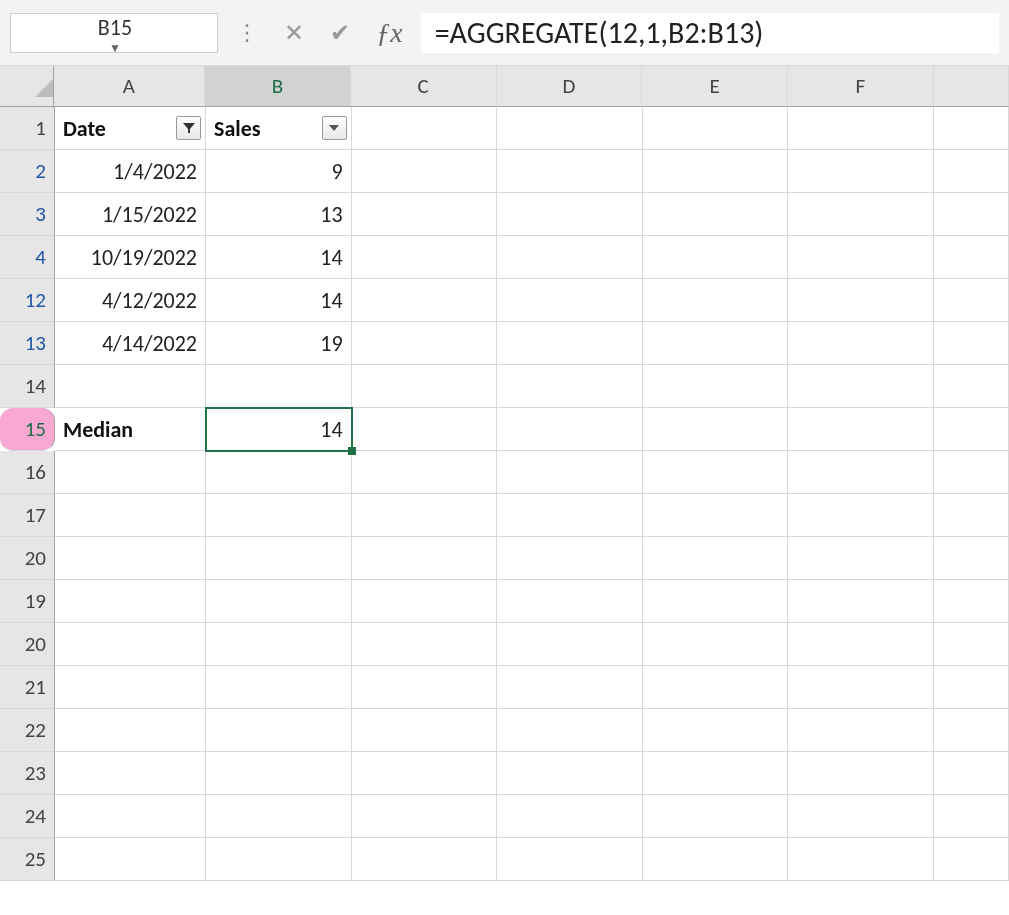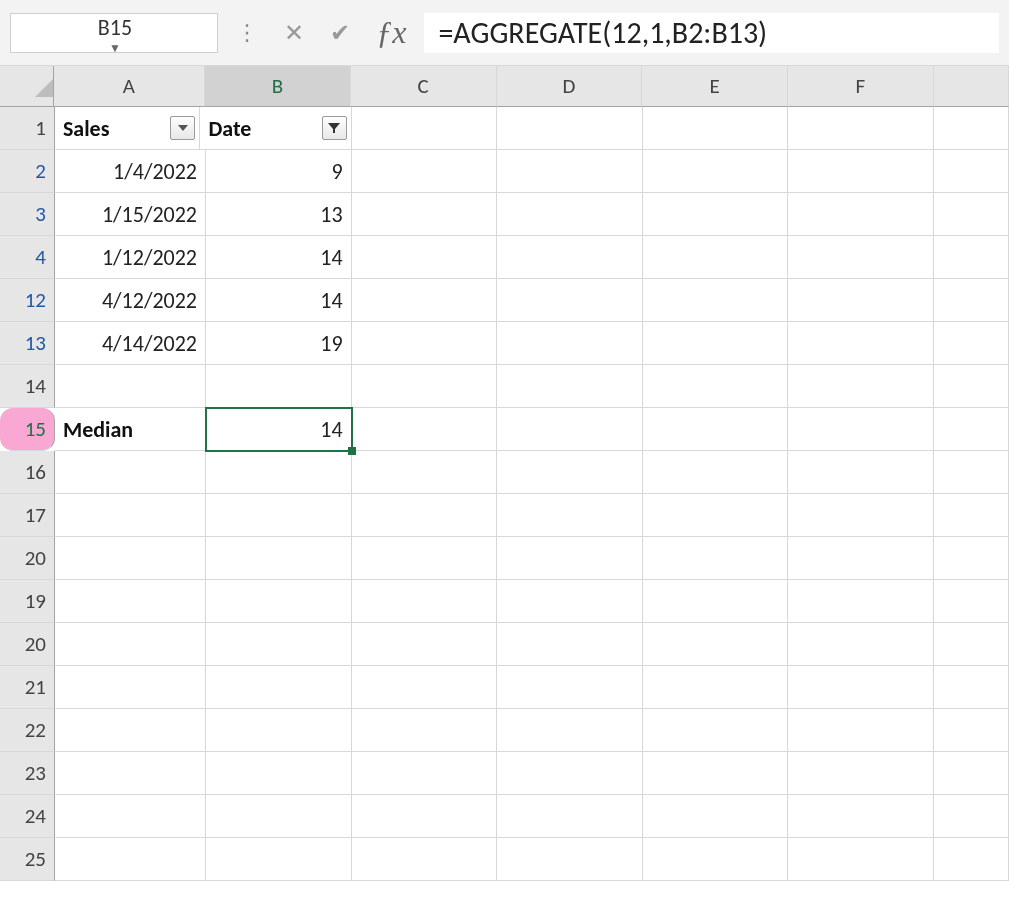--- a/index.html
+++ b/index.html
@@ -49,21 +49,21 @@
   }
   .fb-icons {
     display: flex;
     align-items: center;
     gap: 26px;
     color: #9a9a9a;
     font-size: 24px;
   }
   .fb-icons .vdots { letter-spacing: 0; line-height: 10px; font-size: 22px; color:#8a8a8a;}
   .fb-icons .x, .fb-icons .check { cursor: pointer; }
-  .fb-icons .fx { font-family: "Cambria Math", "Times New Roman", serif; font-style: italic; font-size: 32px; color:#666;}
+  .fb-icons .fx { font-family: "Cambria Math", "Times New Roman", serif; font-style: italic; font-size: 28px; color:#666;}
   .formula-input {
     flex: 1;
     height: 40px;
     background: #fff;
     display: flex;
     align-items: center;
     padding: 0 14px;
     font-size: 30px;
     color: #222;
     font-family: Calibri, Arial, sans-serif;
@@ -215,36 +215,36 @@
         <div class="colhdr colF">
             <span>F</span>
           </div>
         <div class="colhdr colG"></div>
       </div>
 
       <div class="row">
         <div class="gutter">
             <span>1</span>
           </div>
+        <div class="cell colA bold">
+          <span>Date</span>
+          <span class="filter-btn">
+            <svg width="14" height="12">
+                <polygon points="1,1 13,1 8,7 8,11 6,11 6,7" fill="#333"></polygon>
+              </svg>
+          </span>
+        </div>
         <div class="cell colB bold">
           <span>Sales</span>
           <span class="filter-btn">
             <svg width="12" height="10">
                 <polygon points="1,2 11,2 6,8" fill="#555"></polygon>
               </svg>
           </span>
         </div>
-        <div class="cell colA bold">
-          <span>Date</span>
-          <span class="filter-btn">
-            <svg width="14" height="12">
-                <polygon points="1,1 13,1 8,7 8,11 6,11 6,7" fill="#333"></polygon>
-              </svg>
-          </span>
-        </div>
         <div class="cell colC"></div>
         <div class="cell colD"></div>
         <div class="cell colE"></div>
         <div class="cell colF"></div>
         <div class="cell colG"></div>
       </div>
 
       <div class="row">
         <div class="gutter filtered">
             <span>2</span>
@@ -275,21 +275,21 @@
         <div class="cell colD"></div>
         <div class="cell colE"></div>
         <div class="cell colF"></div>
         <div class="cell colG"></div>
       </div>
       <div class="row">
         <div class="gutter filtered">
             <span>4</span>
           </div>
         <div class="cell colA right">
-            <span>1/12/2022</span>
+            <span>10/19/2022</span>
           </div>
         <div class="cell colB right">
             <span>14</span>
           </div>
         <div class="cell colC"></div>
         <div class="cell colD"></div>
         <div class="cell colE"></div>
         <div class="cell colF"></div>
         <div class="cell colG"></div>
       </div>

